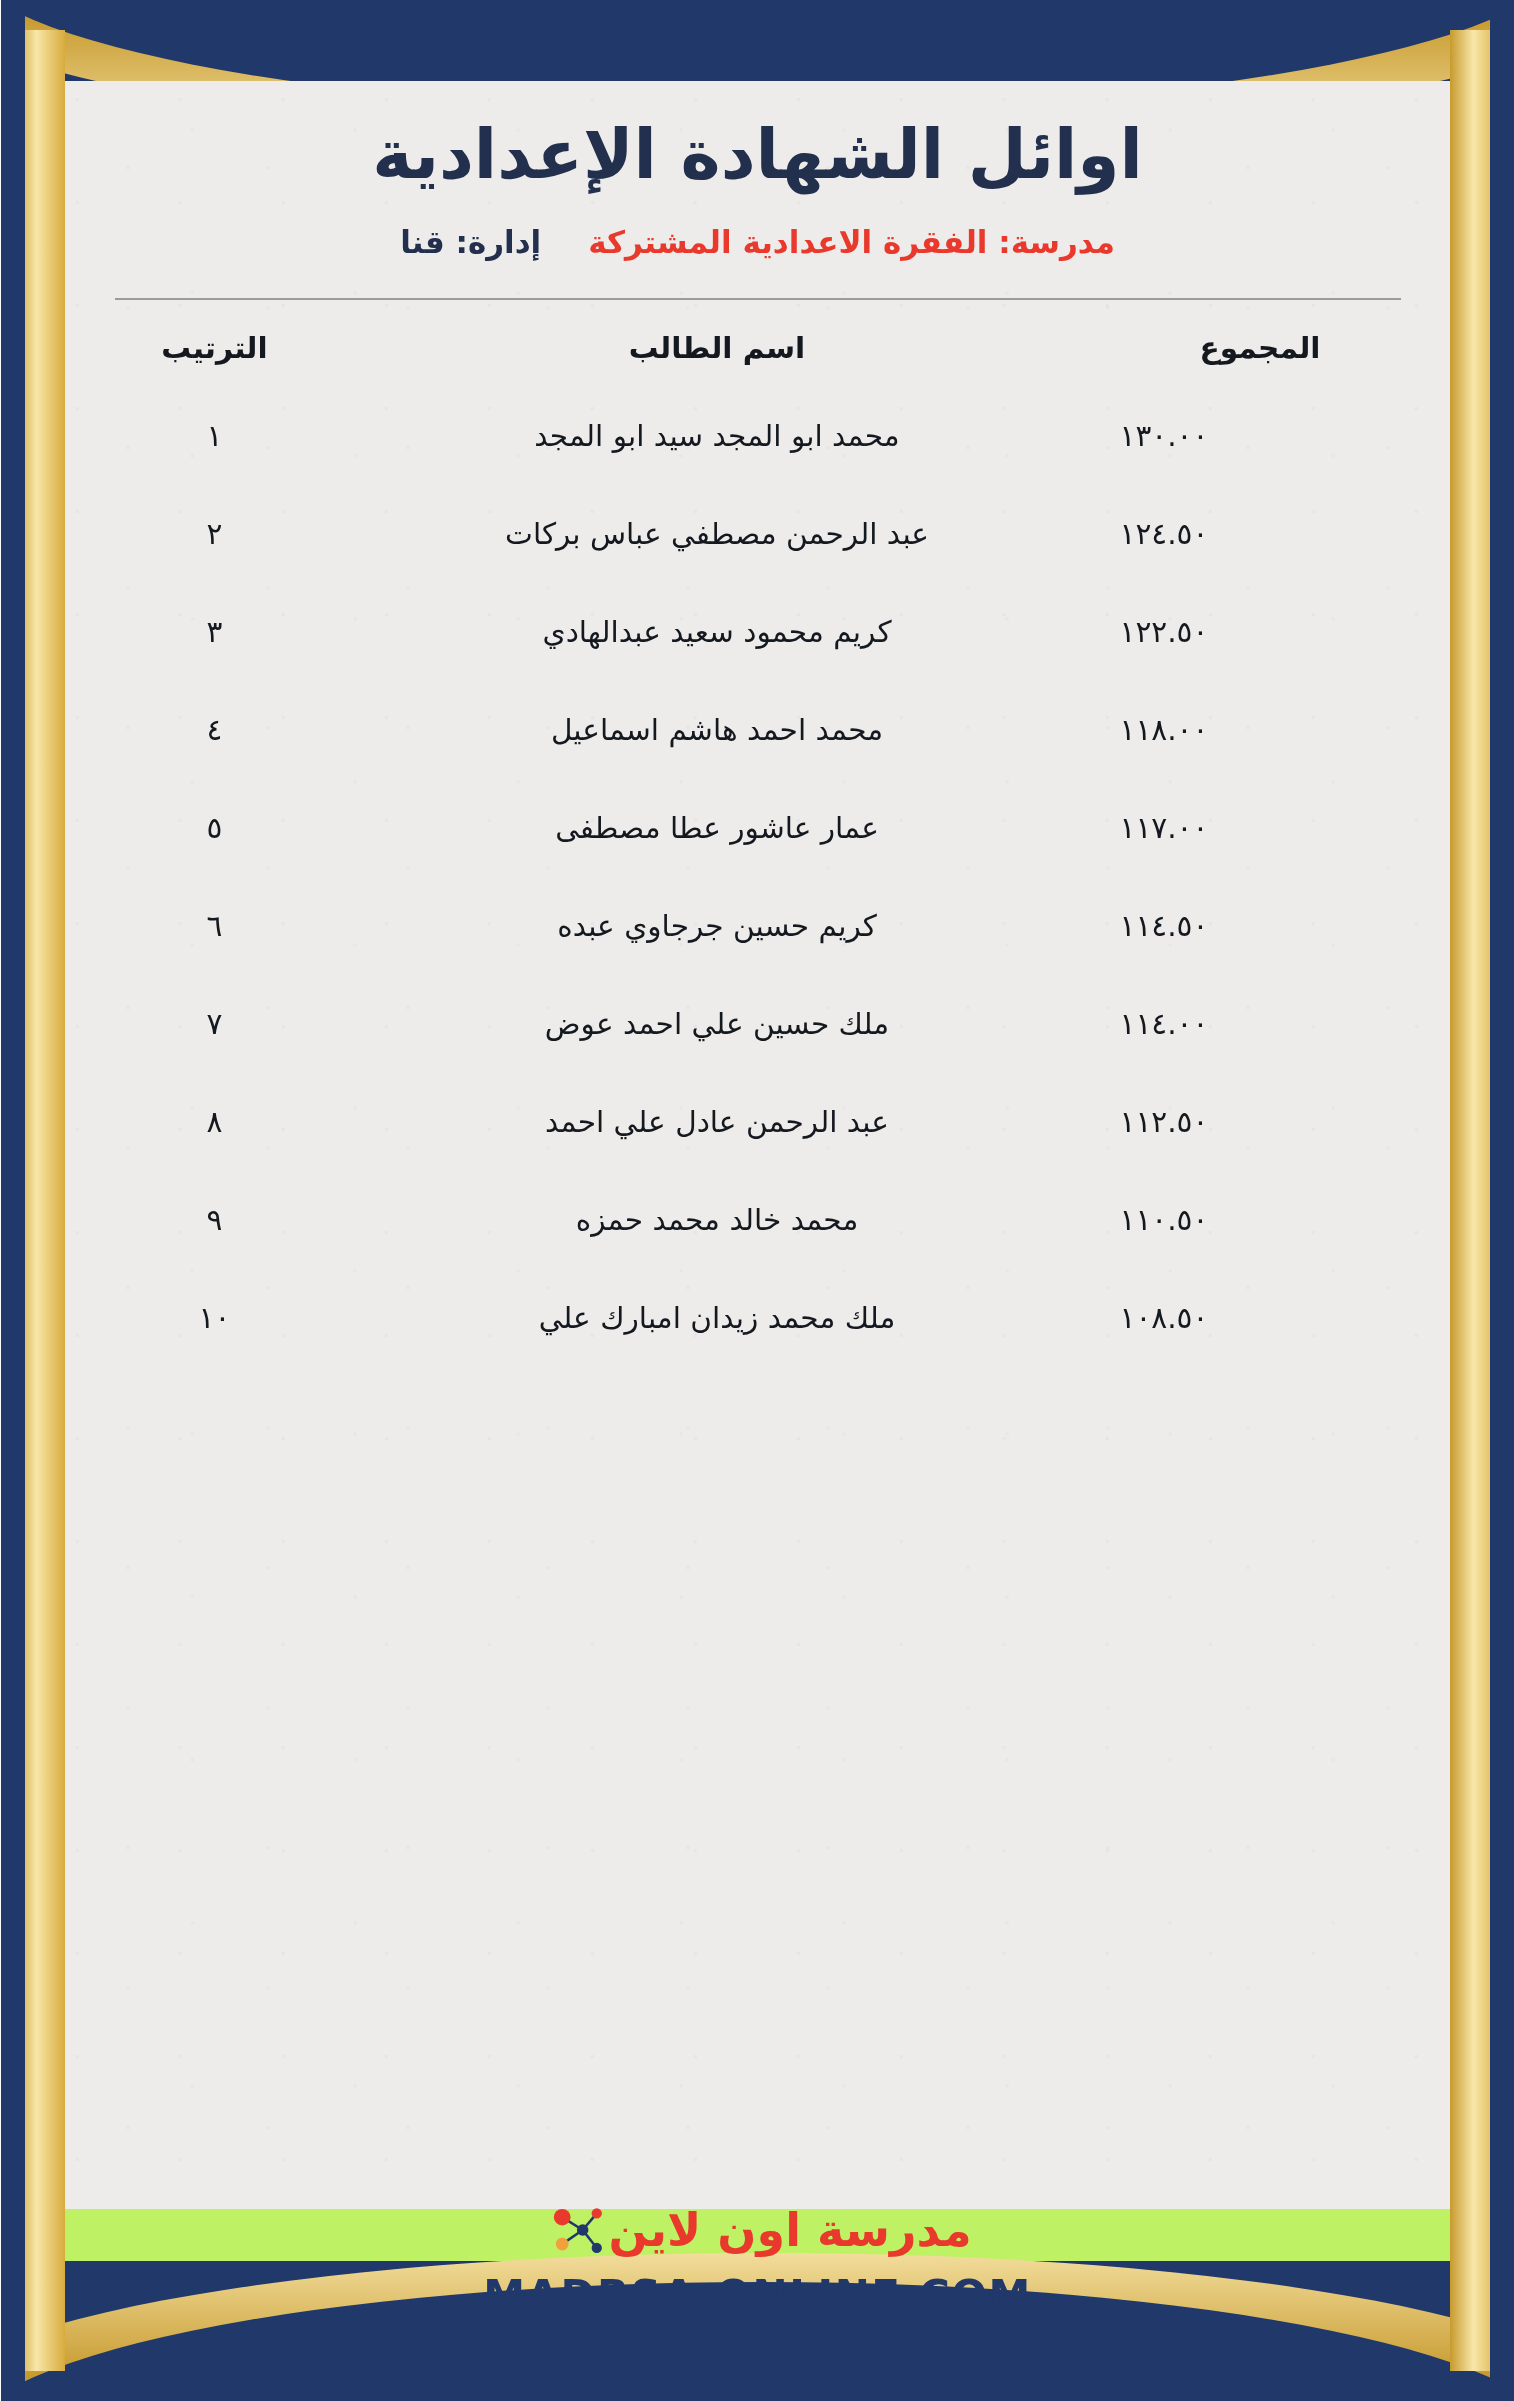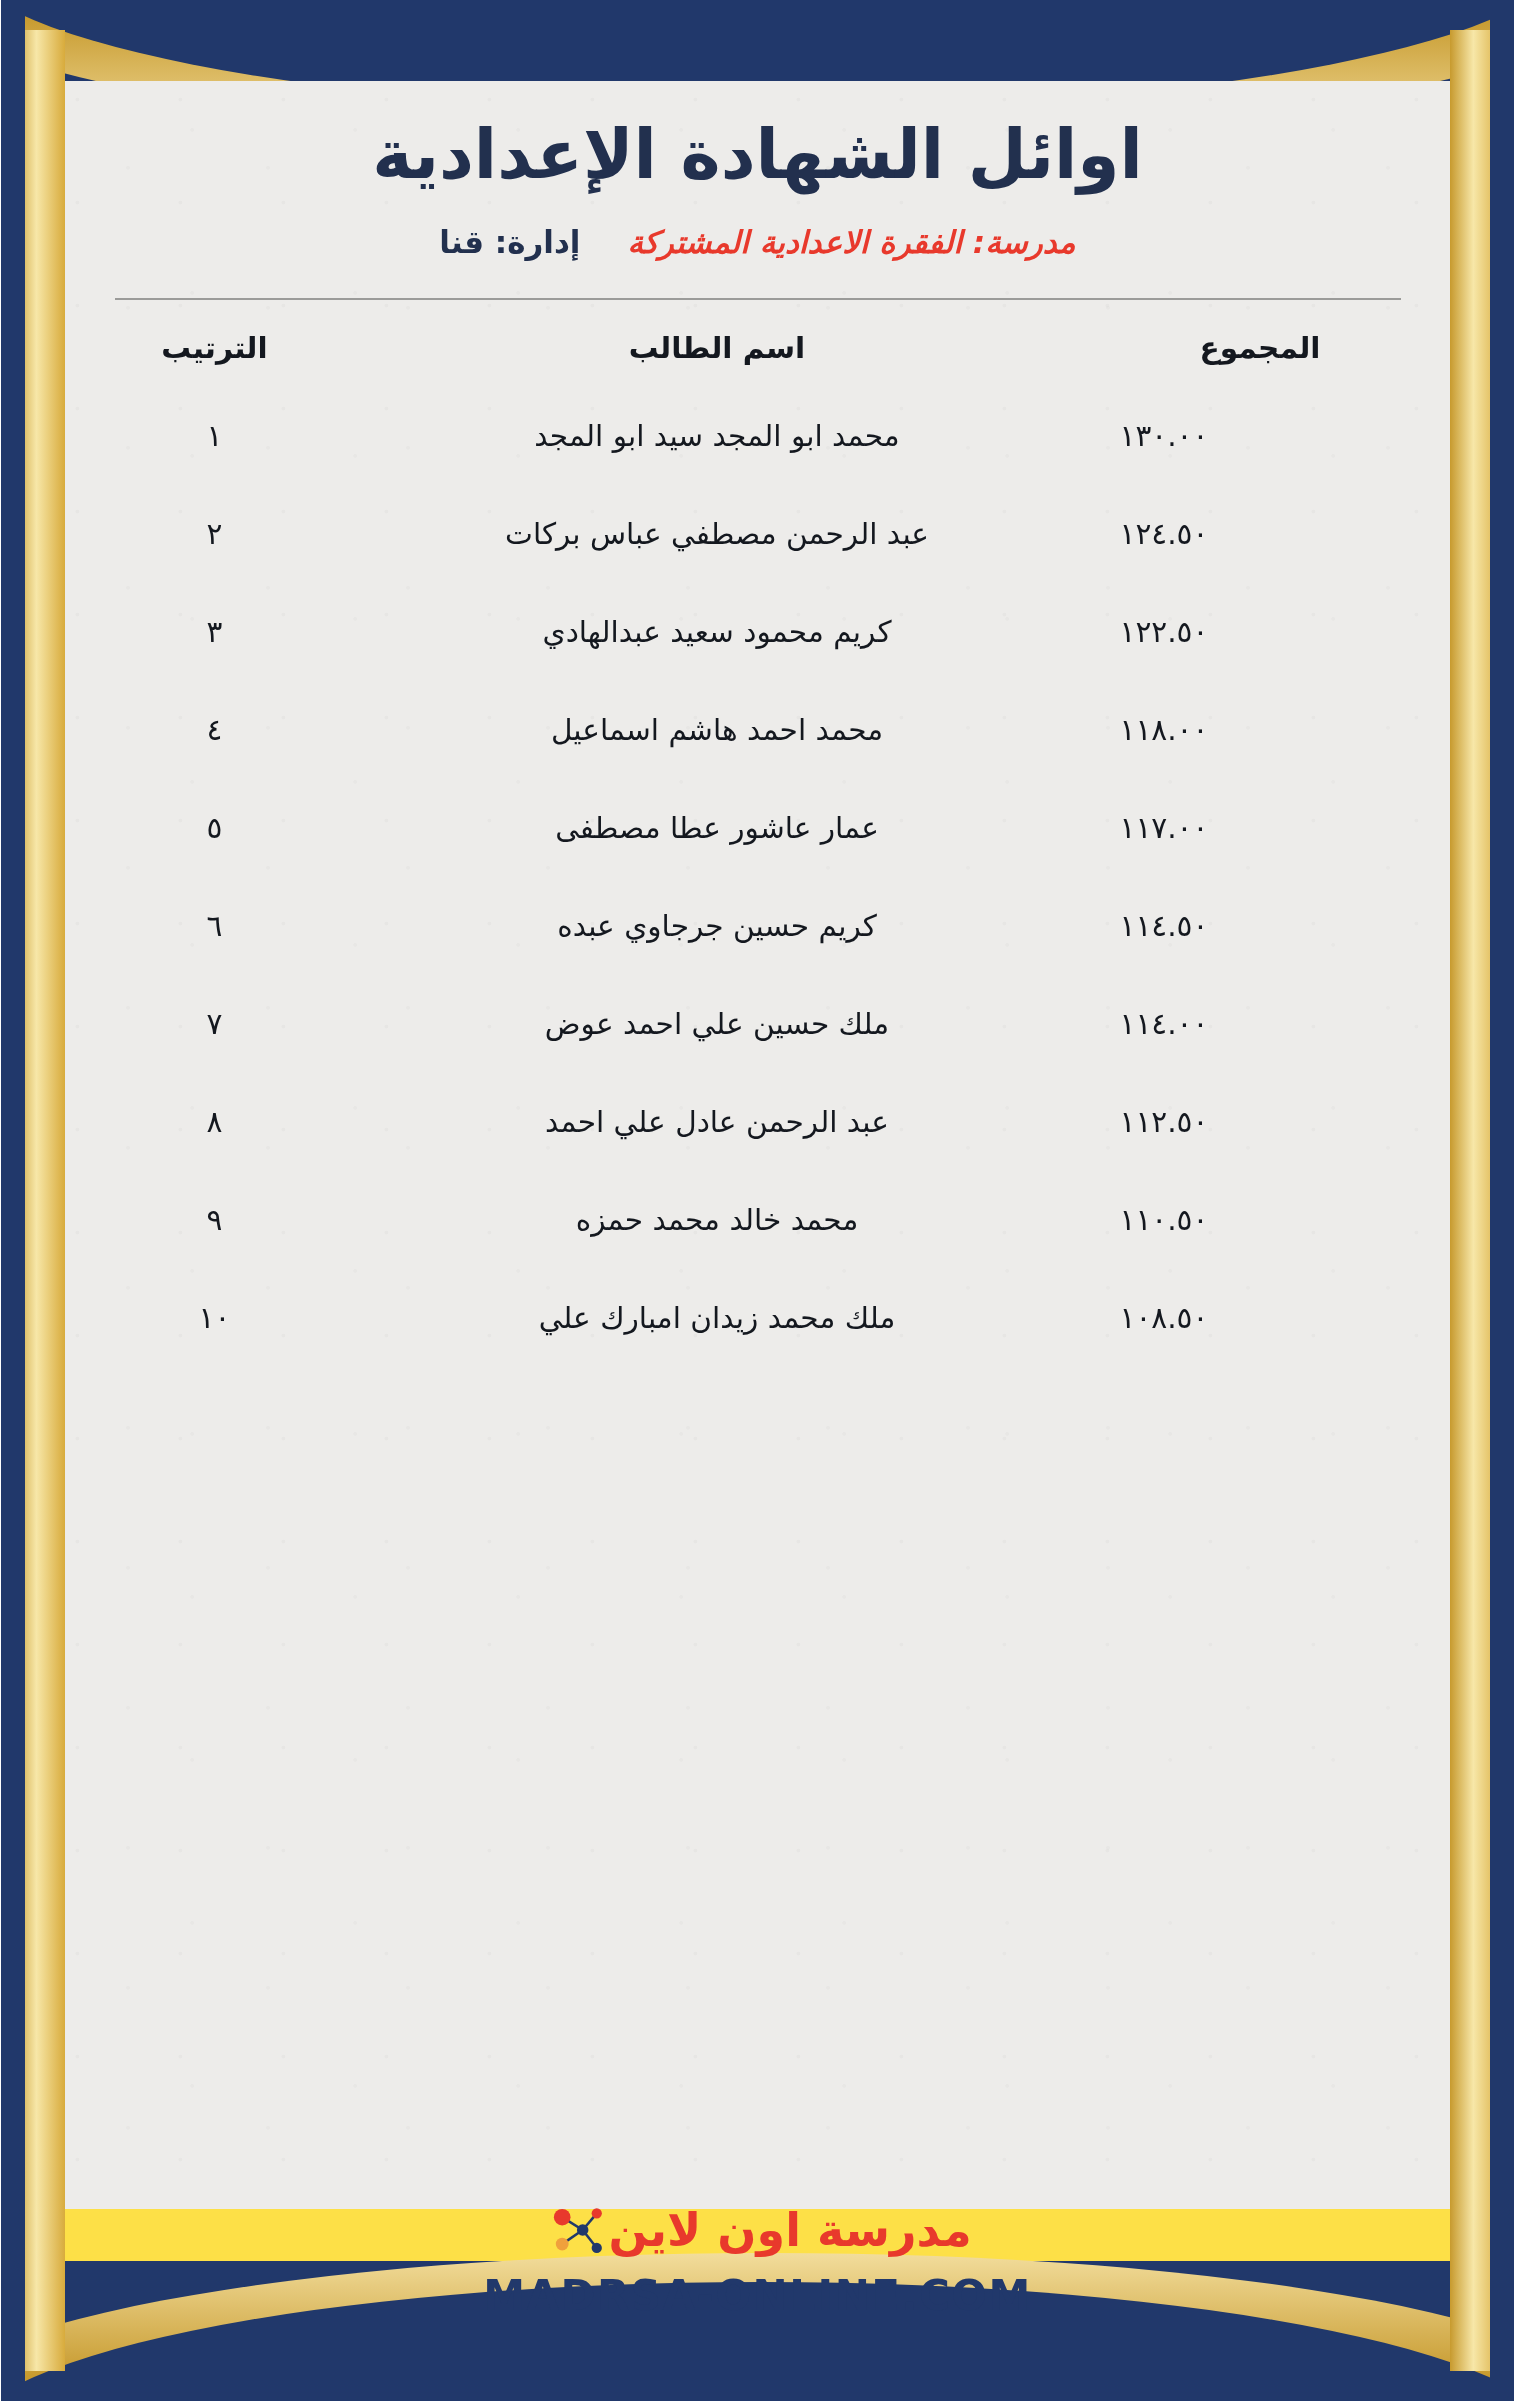--- a/index.html
+++ b/index.html
@@ -11,21 +11,21 @@
     height: 2401px;
     background: #ffffff;
     font-family: "DejaVu Sans", "Liberation Sans", sans-serif;
     overflow: hidden;
   }
 
   .poster {
     position: relative;
     width: 1515px;
     height: 2401px;
-    background: #fde047;
+    background: #bef264;
     overflow: hidden;
   }
 
   
   .ribbon {
     position: absolute;
     pointer-events: none;
   }
 
   
@@ -132,21 +132,21 @@
     display: flex;
     justify-content: center;
     align-items: center;
     gap: 47px;
     margin-top: 29.6px;
     font-size: 31px;
     font-weight: bold;
     color: #e8392c;
   }
 
-  .sub-school { color: #e8392c; font-style: italic; }
+  .sub-school { color: #e8392c; }
   .sub-admin  { color: #22304e; }
 
   .divider {
     width: 1286px;
     height: 2.2px;
     background: #9b9b99;
     margin: 38px auto 0 auto;
   }
 
   table.ranking {

